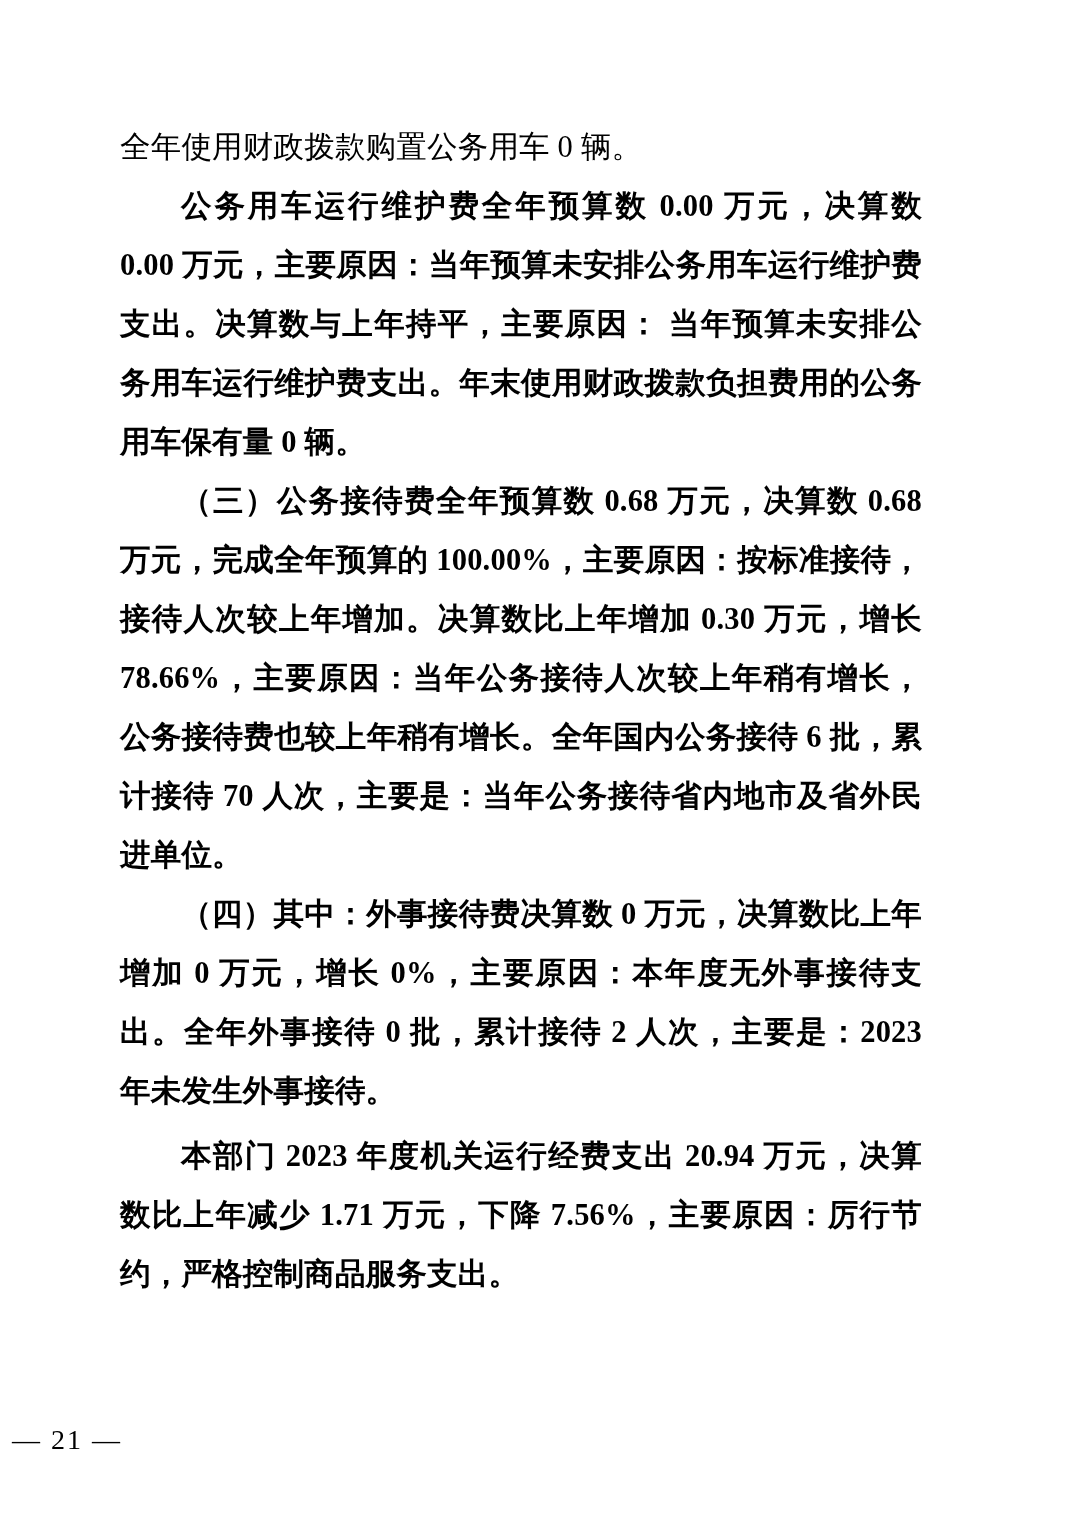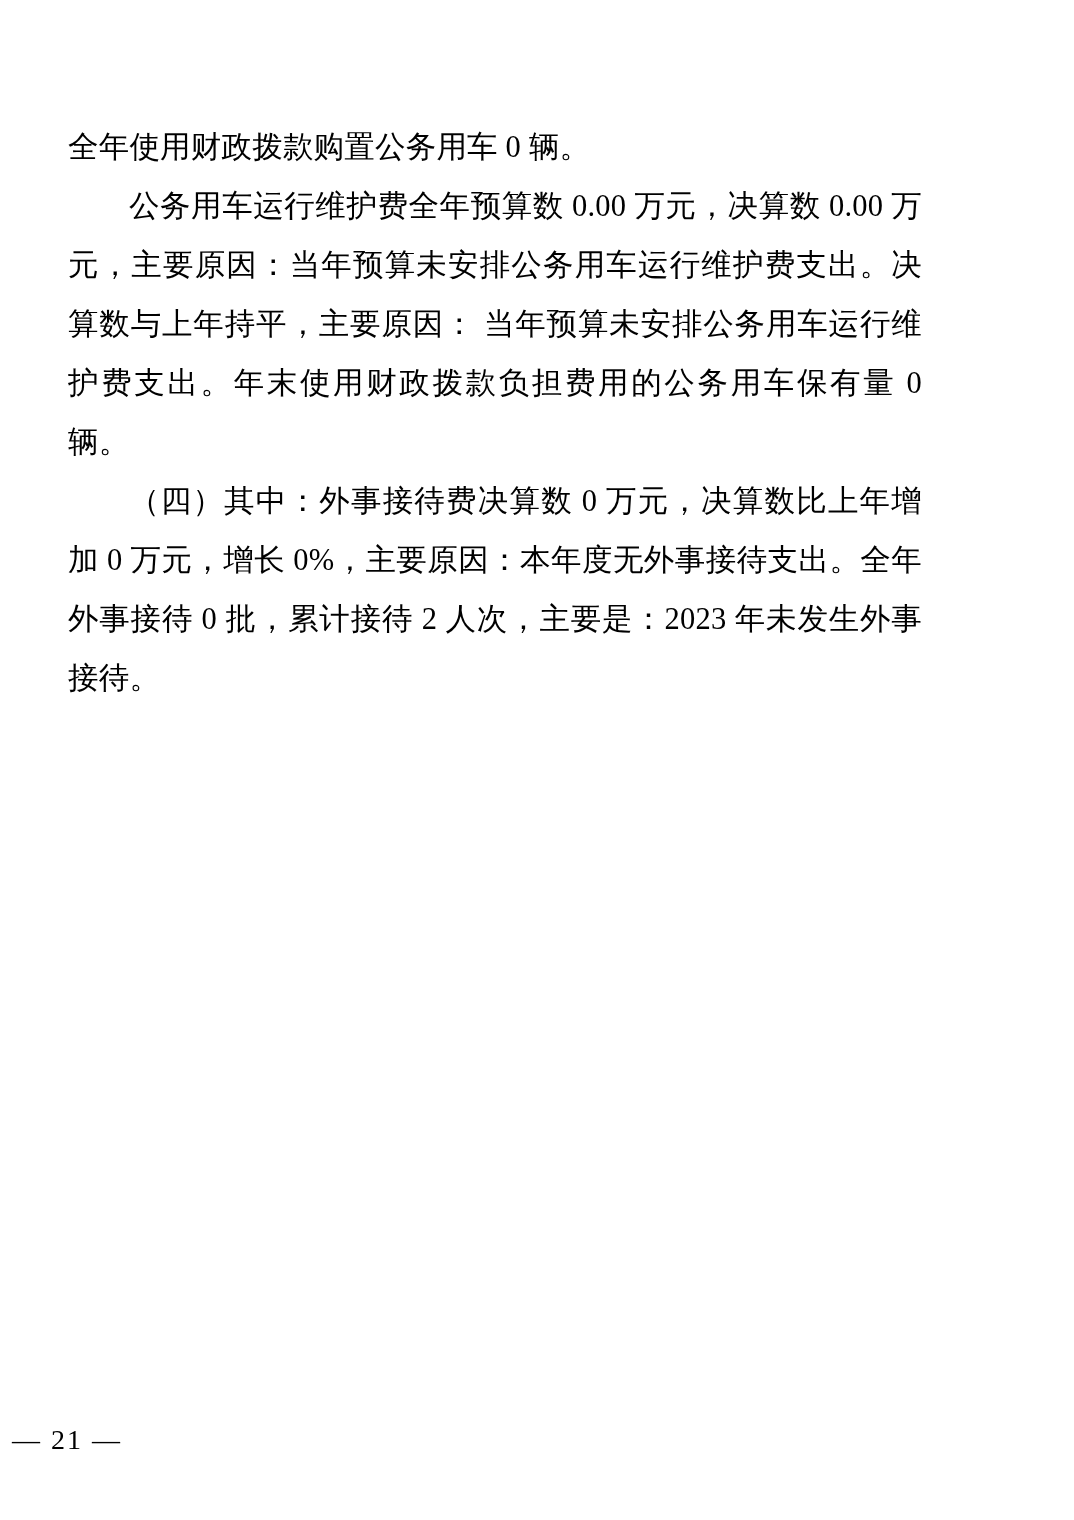--- a/index.html
+++ b/index.html
@@ -15,33 +15,34 @@
     position: relative;
     overflow: hidden;
   }
   .page {
     position: absolute;
     left: 0;
     top: 0;
     width: 1074px;
     height: 1520px;
     box-sizing: border-box;
-    padding: 118px 152px 0 68px;
+    padding: 118px 152px 0 120px;
     border-radius: 21px;
   }
   .body-text {
     font-size: 30.5px;
     line-height: 59px;
     text-align: justify;
     text-justify: inter-ideograph;
     letter-spacing: 0.2px;
     margin: 0;
   }
   .indent {
     text-indent: 61px;
+    font-weight: bold;
   }
   .heading {
     font-size: 30.5px;
     line-height: 59px;
     font-family: "DejaVu Sans", "Liberation Sans", sans-serif;
     font-weight: bold;
     text-indent: 61px;
     margin: 0;
     letter-spacing: 0.5px;
   }
@@ -62,25 +63,27 @@
 </style>
 </head>
 <body>
 
 <div class="page">
 
   <p class="body-text">全年使用财政拨款购置公务用车 0 辆。</p>
 
   <p class="body-text indent">公务用车运行维护费全年预算数 0.00 万元，决算数 0.00 万元，主要原因：当年预算未安排公务用车运行维护费支出。决算数与上年持平，主要原因： 当年预算未安排公务用车运行维护费支出。年末使用财政拨款负担费用的公务用车保有量 0 辆。</p>
 
+  <p class="body-text indent">（三）公务接待费全年预算数 0.68 万元，决算数 0.68 万元，完成全年预算的 100.00%，主要原因：按标准接待，接待人次较上年增加。决算数比上年增加 0.30 万元，增长 78.66%，主要原因：当年公务接待人次较上年稍有增长，公务接待费也较上年稍有增长。全年国内公务接待 6 批，累计接待 70 人次，主要是：当年公务接待省内地市及省外民进单位。</p>
 
   <p class="body-text indent">（四）其中：外事接待费决算数 0 万元，决算数比上年增加 0 万元，增长 0%，主要原因：本年度无外事接待支出。全年外事接待 0 批，累计接待 2 人次，主要是：2023 年未发生外事接待。</p>
 
   <div class="gap-small"></div>
 
 
+  <p class="body-text indent">本部门 2023 年度机关运行经费支出 20.94 万元，决算数比上年减少 1.71 万元，下降 7.56%，主要原因：厉行节约，严格控制商品服务支出。</p>
 
   <div class="gap-small"></div>
 
 
 </div>
 
 <div class="footer">— 21 —</div>
 
 </body></html>

